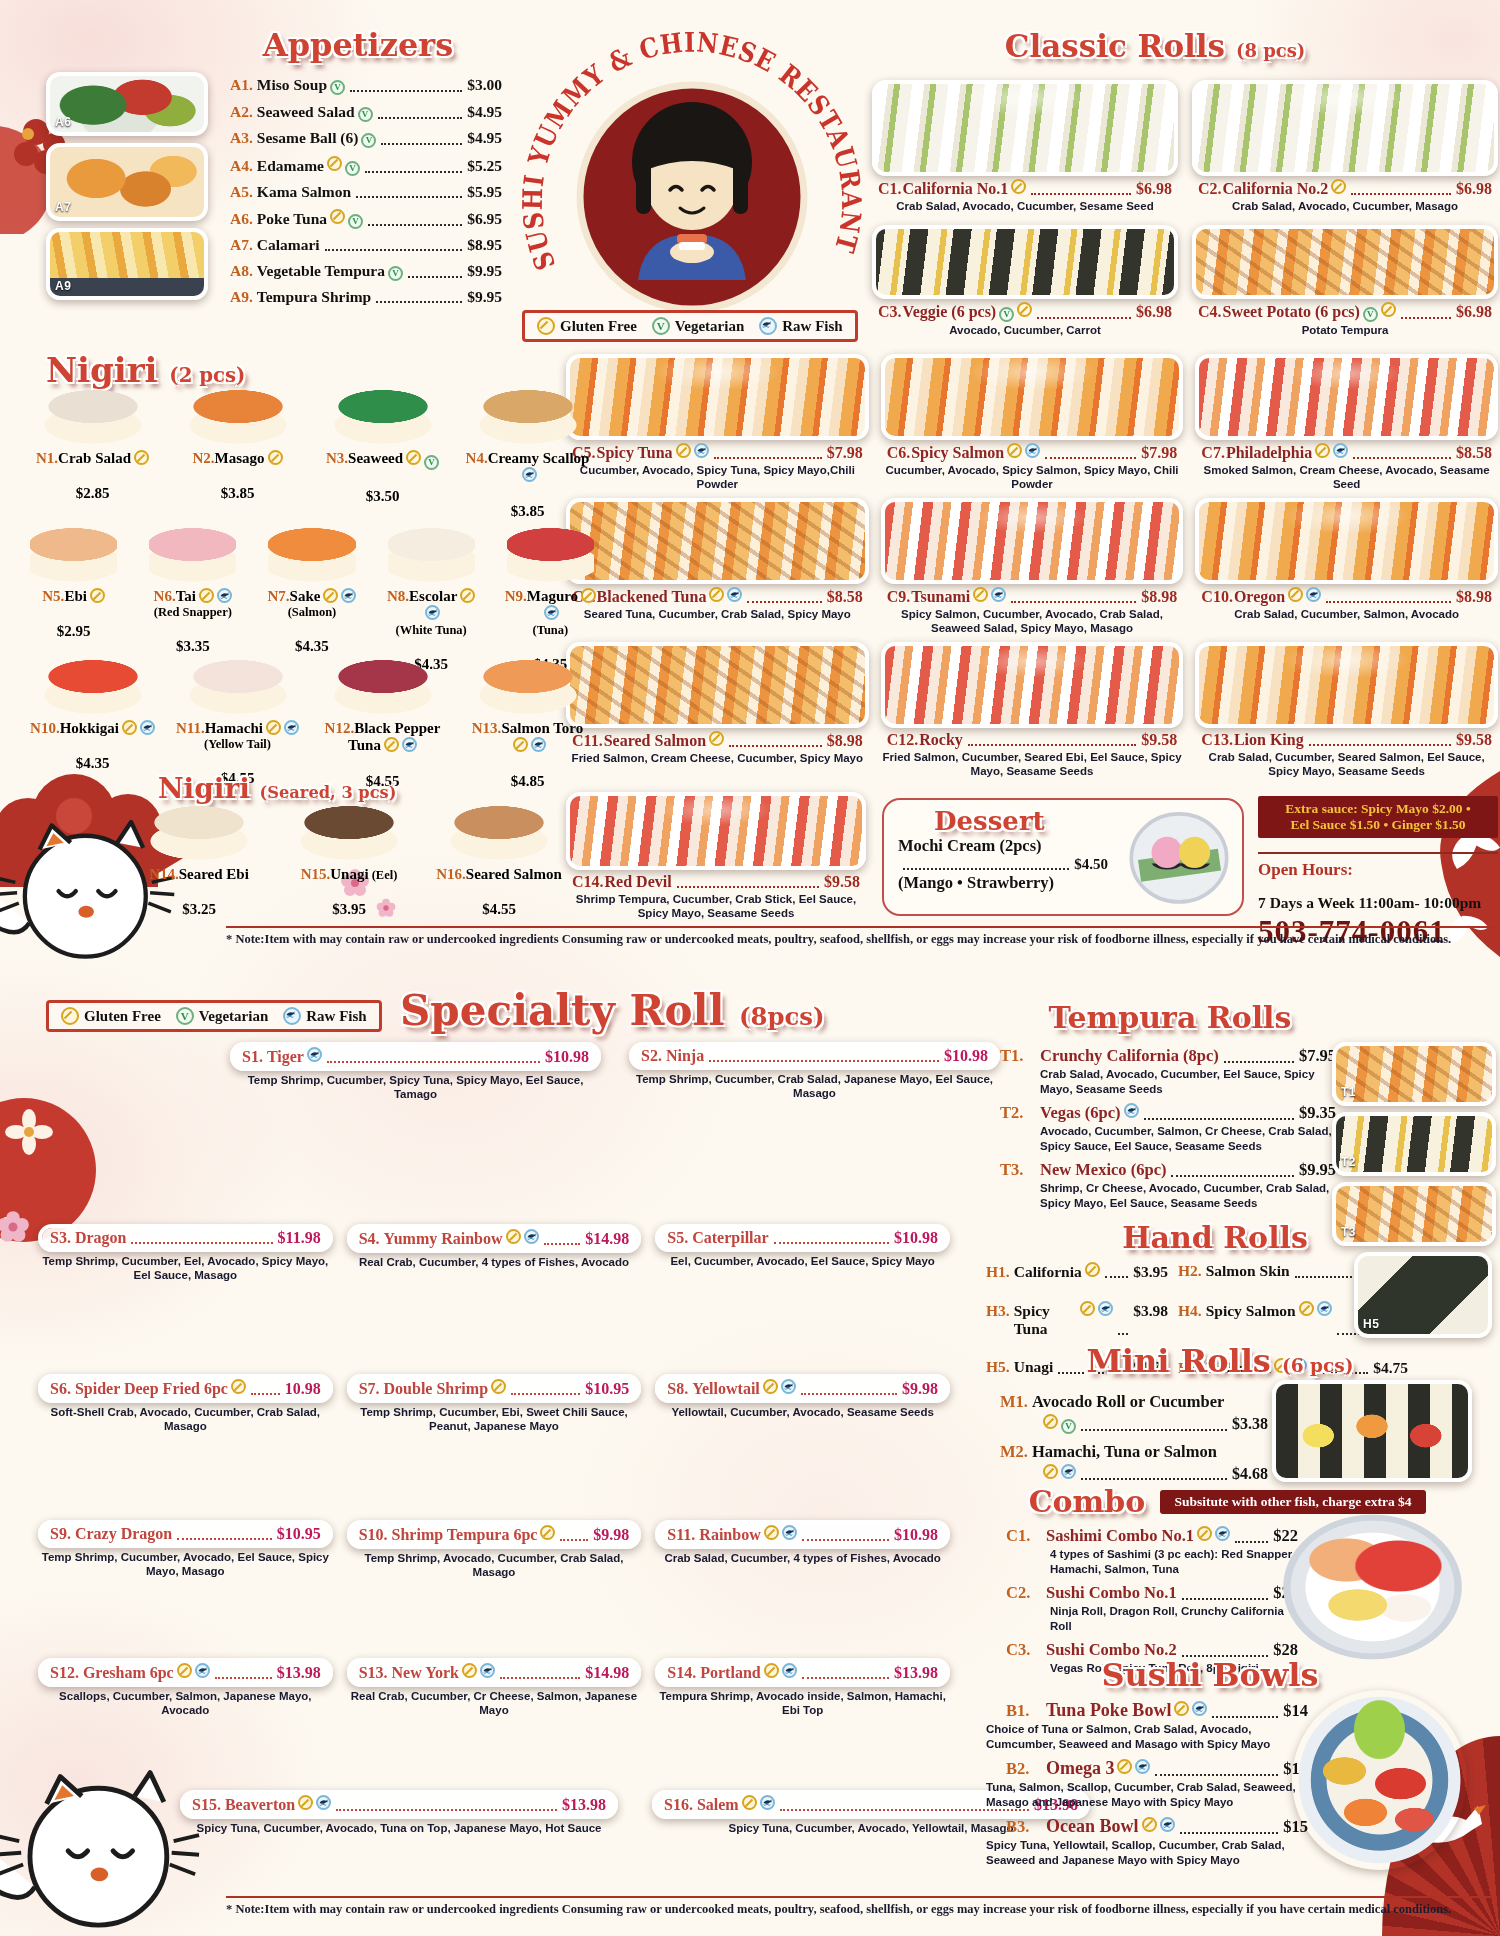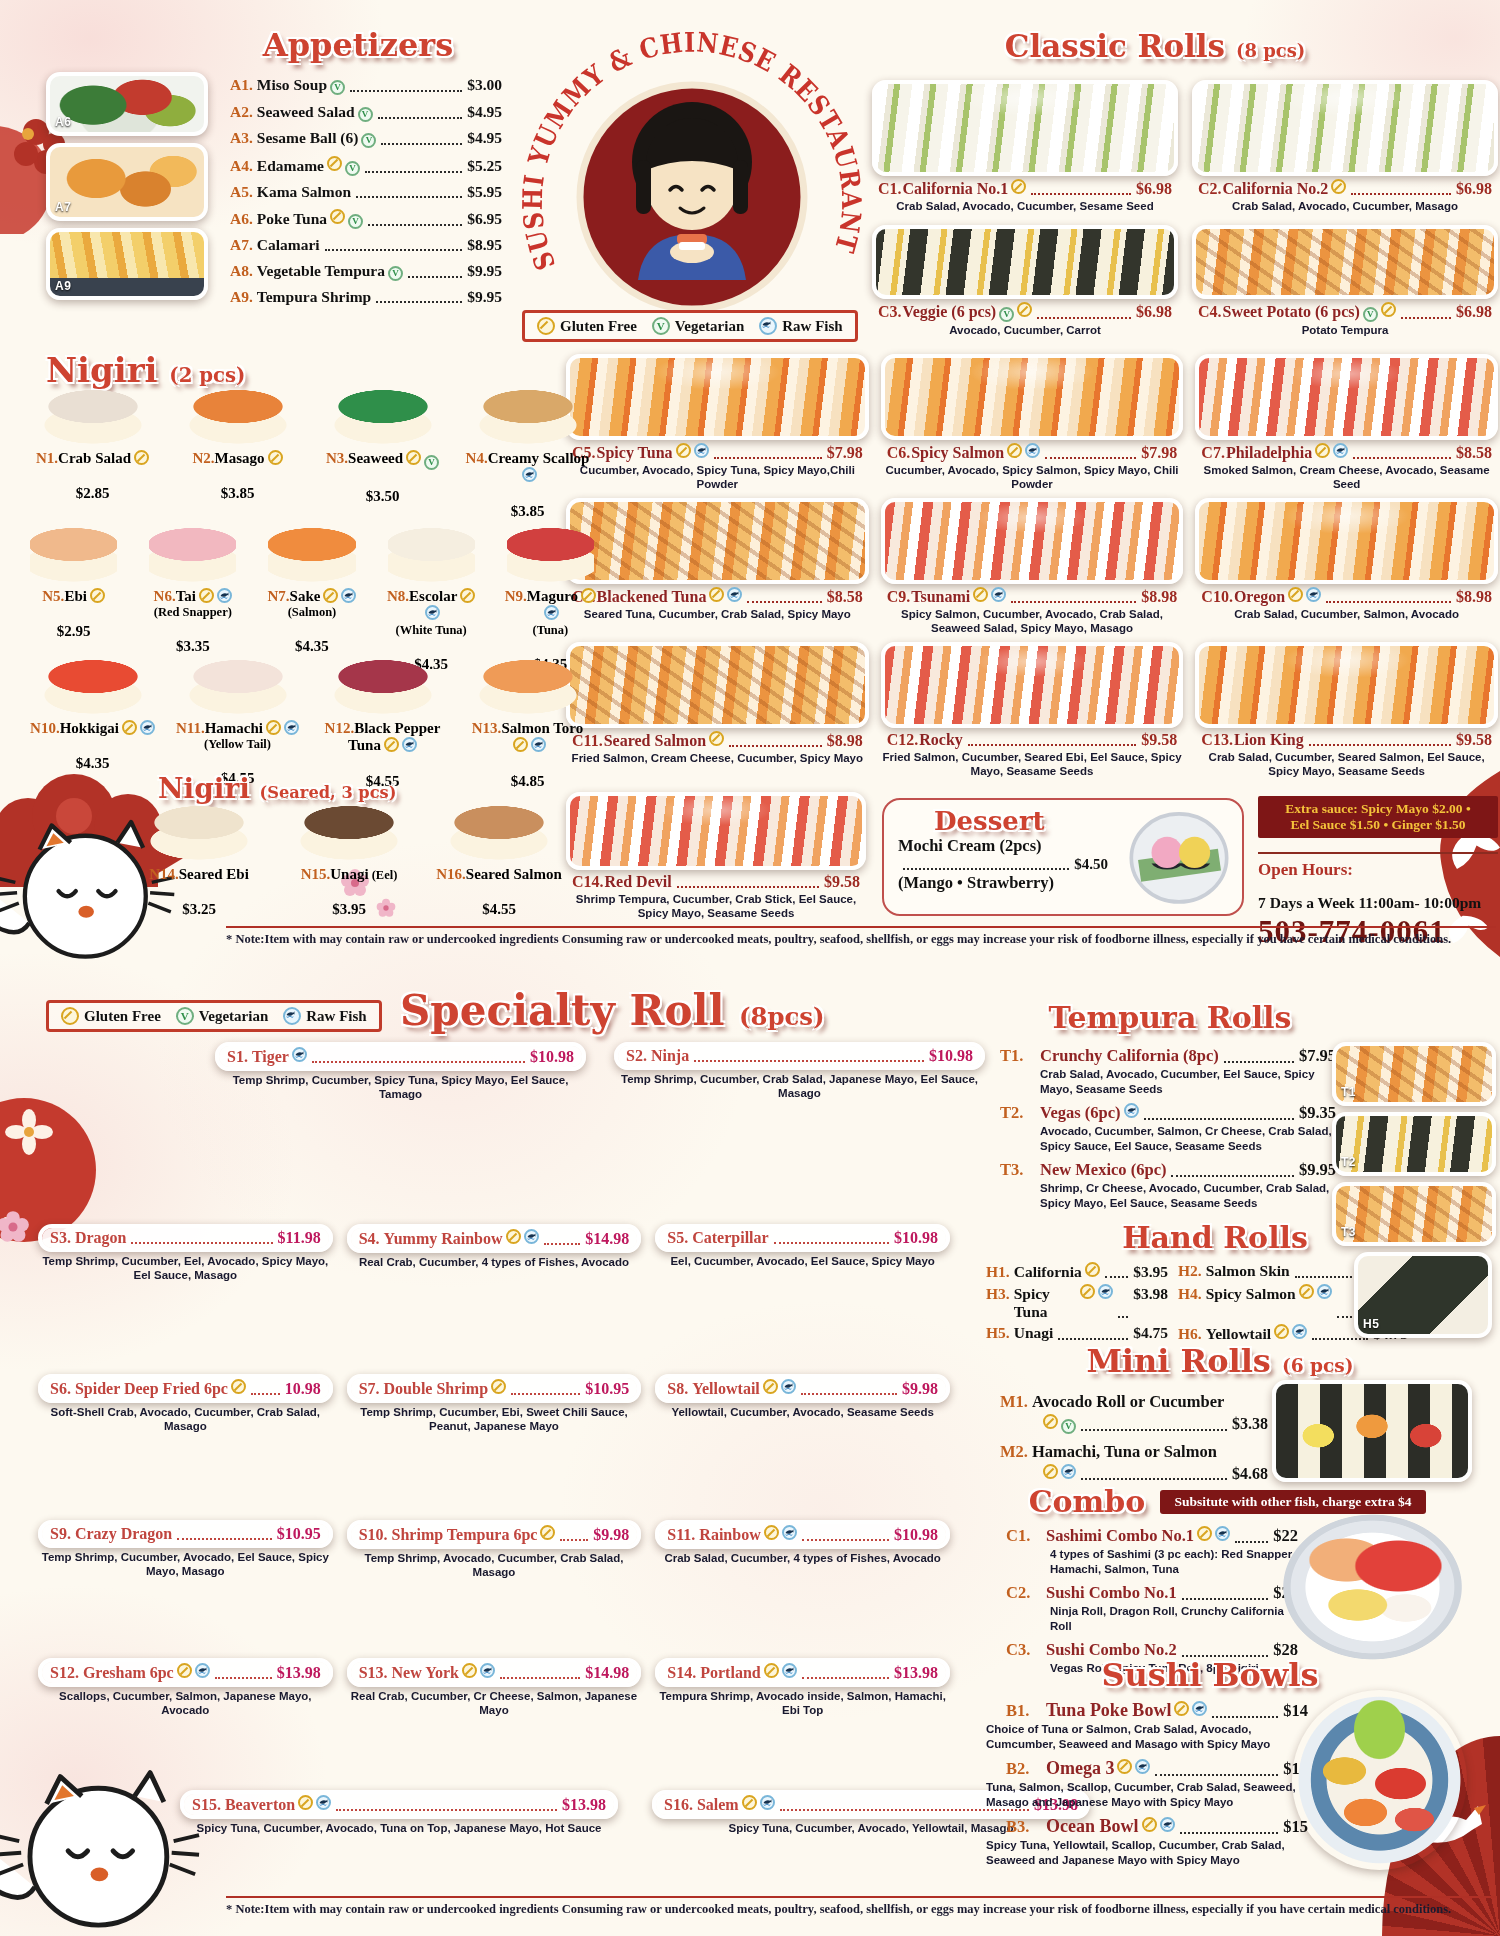--- a/index.html
+++ b/index.html
@@ -91,21 +91,21 @@
   .clgrid2{position:absolute;left:872px;top:80px;width:626px;display:grid;grid-template-columns:1fr 1fr;column-gap:14px;row-gap:12px}
   .clgrid3{position:absolute;left:566px;top:354px;width:932px;display:grid;grid-template-columns:1fr 1fr 1fr;column-gap:12px;row-gap:6px}
   #cl-c14{position:absolute;left:566px;top:792px;width:300px}
   .ccell{text-align:center}
   .cl-label{display:flex;align-items:baseline;justify-content:center;font:bold 16px "Liberation Serif",serif;color:#9e2b23;margin-top:3px;padding:0 6px}
   .cl-label .iid{color:#9e2b23}
   .cl-label .nm{color:#8f2424;margin-left:1px;white-space:nowrap}
   .cl-desc{font:bold 11.5px "Liberation Sans",sans-serif;color:#18182e;line-height:1.25;margin-top:1px}
   
   .sprow{position:absolute;display:grid}
-  #sp-r1{left:215px;top:1042px;width:770px;grid-template-columns:1fr 1fr;column-gap:28px}
+  #sp-r1{left:230px;top:1042px;width:770px;grid-template-columns:1fr 1fr;column-gap:28px}
   #sp-r2{left:38px;top:1224px;width:912px;grid-template-columns:repeat(3,1fr);column-gap:14px}
   #sp-r3{left:38px;top:1374px;width:912px;grid-template-columns:repeat(3,1fr);column-gap:14px}
   #sp-r4{left:38px;top:1520px;width:912px;grid-template-columns:repeat(3,1fr);column-gap:14px}
   #sp-r5{left:38px;top:1658px;width:912px;grid-template-columns:repeat(3,1fr);column-gap:14px}
   #sp-r6{left:180px;top:1790px;width:910px;grid-template-columns:1fr 1fr;column-gap:34px}
   .scard{display:flex;flex-direction:column;border:4px solid #fff;border-radius:14px;box-shadow:0 3px 8px rgba(60,30,20,.33);overflow:hidden}
   .sphoto{flex:1}
   .slabel{display:flex;align-items:baseline;background:rgba(255,255,255,.92);padding:1px 8px;font:bold 16px "Liberation Serif",serif;color:#c0453e}
   .slabel .iid{color:#c0453e}
   .slabel .nm{color:#c0453e;white-space:nowrap}
@@ -113,21 +113,21 @@
   .slabel .pr{color:#be185d}
   .sp-desc{font:bold 11.5px "Liberation Sans",sans-serif;color:#18182e;text-align:center;line-height:1.25;margin-top:2px}
   
   .rc-line{display:flex;align-items:baseline;font:bold 16.5px "Liberation Serif",serif}
   .rc-line .iid{width:36px;flex:none}
   .rc-desc{font:bold 11.5px "Liberation Sans",sans-serif;color:#18182e;line-height:1.3;margin:1px 0 6px 0}
   #tp-list{position:absolute;left:1000px;top:1046px;width:336px}
   #tp-list .rc-desc{margin-left:40px}
   #tp-photos{position:absolute;left:1332px;top:1042px;width:164px}
   #tp-photos .photo{height:64px;margin-bottom:6px}
-  #hd-grid{position:absolute;left:986px;top:1262px;width:364px;display:grid;grid-template-columns:192px 240px;row-gap:3px}
+  #hd-grid{position:absolute;left:986px;top:1262px;width:364px;display:grid;grid-template-columns:192px 240px;row-gap:20px}
   .hd-line{display:flex;align-items:baseline;font:bold 15.5px "Liberation Serif",serif;padding-right:10px}
   #hd-photo{position:absolute;left:1354px;top:1252px;width:138px;height:86px}
   #mn-list{position:absolute;left:1000px;top:1392px;width:268px}
   .mn-l1{font:bold 16.5px "Liberation Serif",serif}
   .mn-l2{display:flex;align-items:baseline;margin:2px 0 8px 40px;font:bold 16px "Liberation Serif",serif}
   #mn-photo{position:absolute;left:1272px;top:1380px;width:200px;height:102px}
   #combo-badge{position:absolute;left:1160px;top:1490px;width:258px;background:#7e1616;color:#fff;
     font:bold 13.5px "Liberation Serif",serif;text-align:center;padding:4px 4px;border-radius:3px}
   #cb-list{position:absolute;left:1006px;top:1526px;width:292px}
   #cb-list .rc-desc{margin-left:44px}

